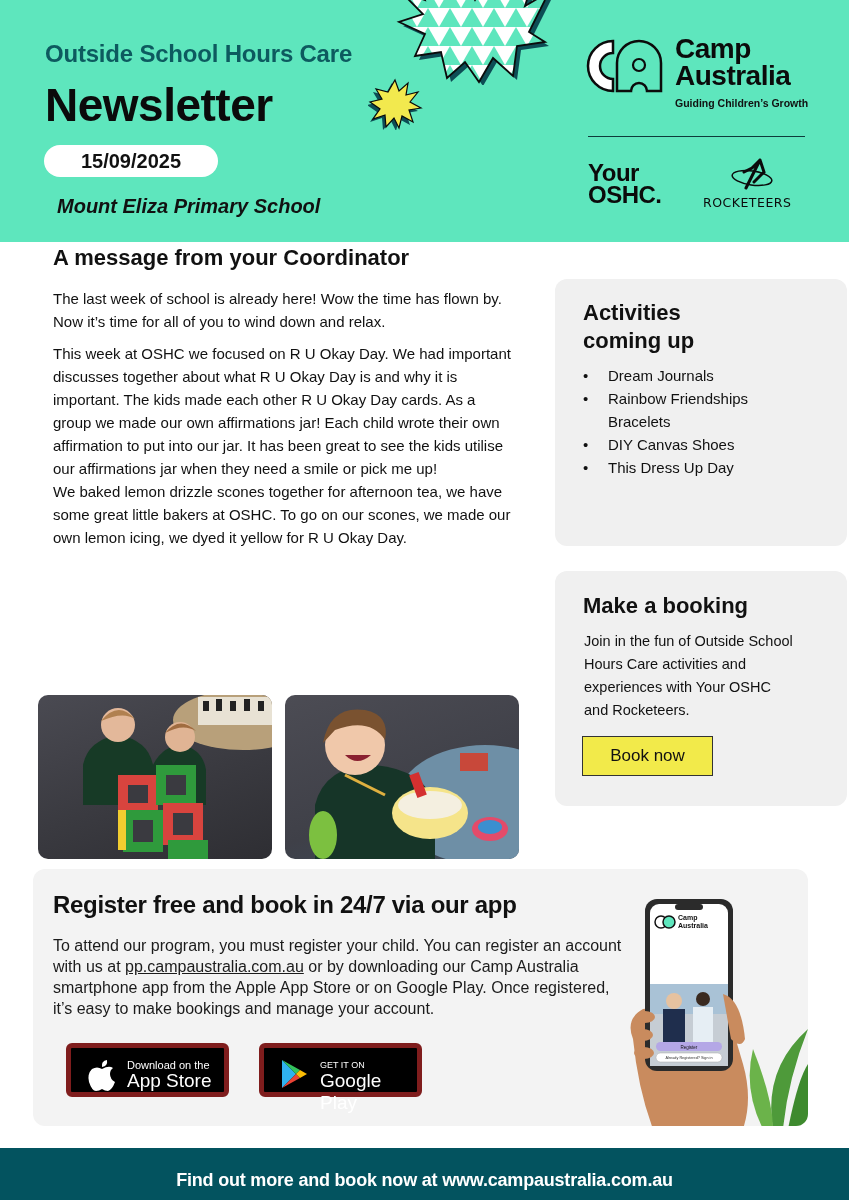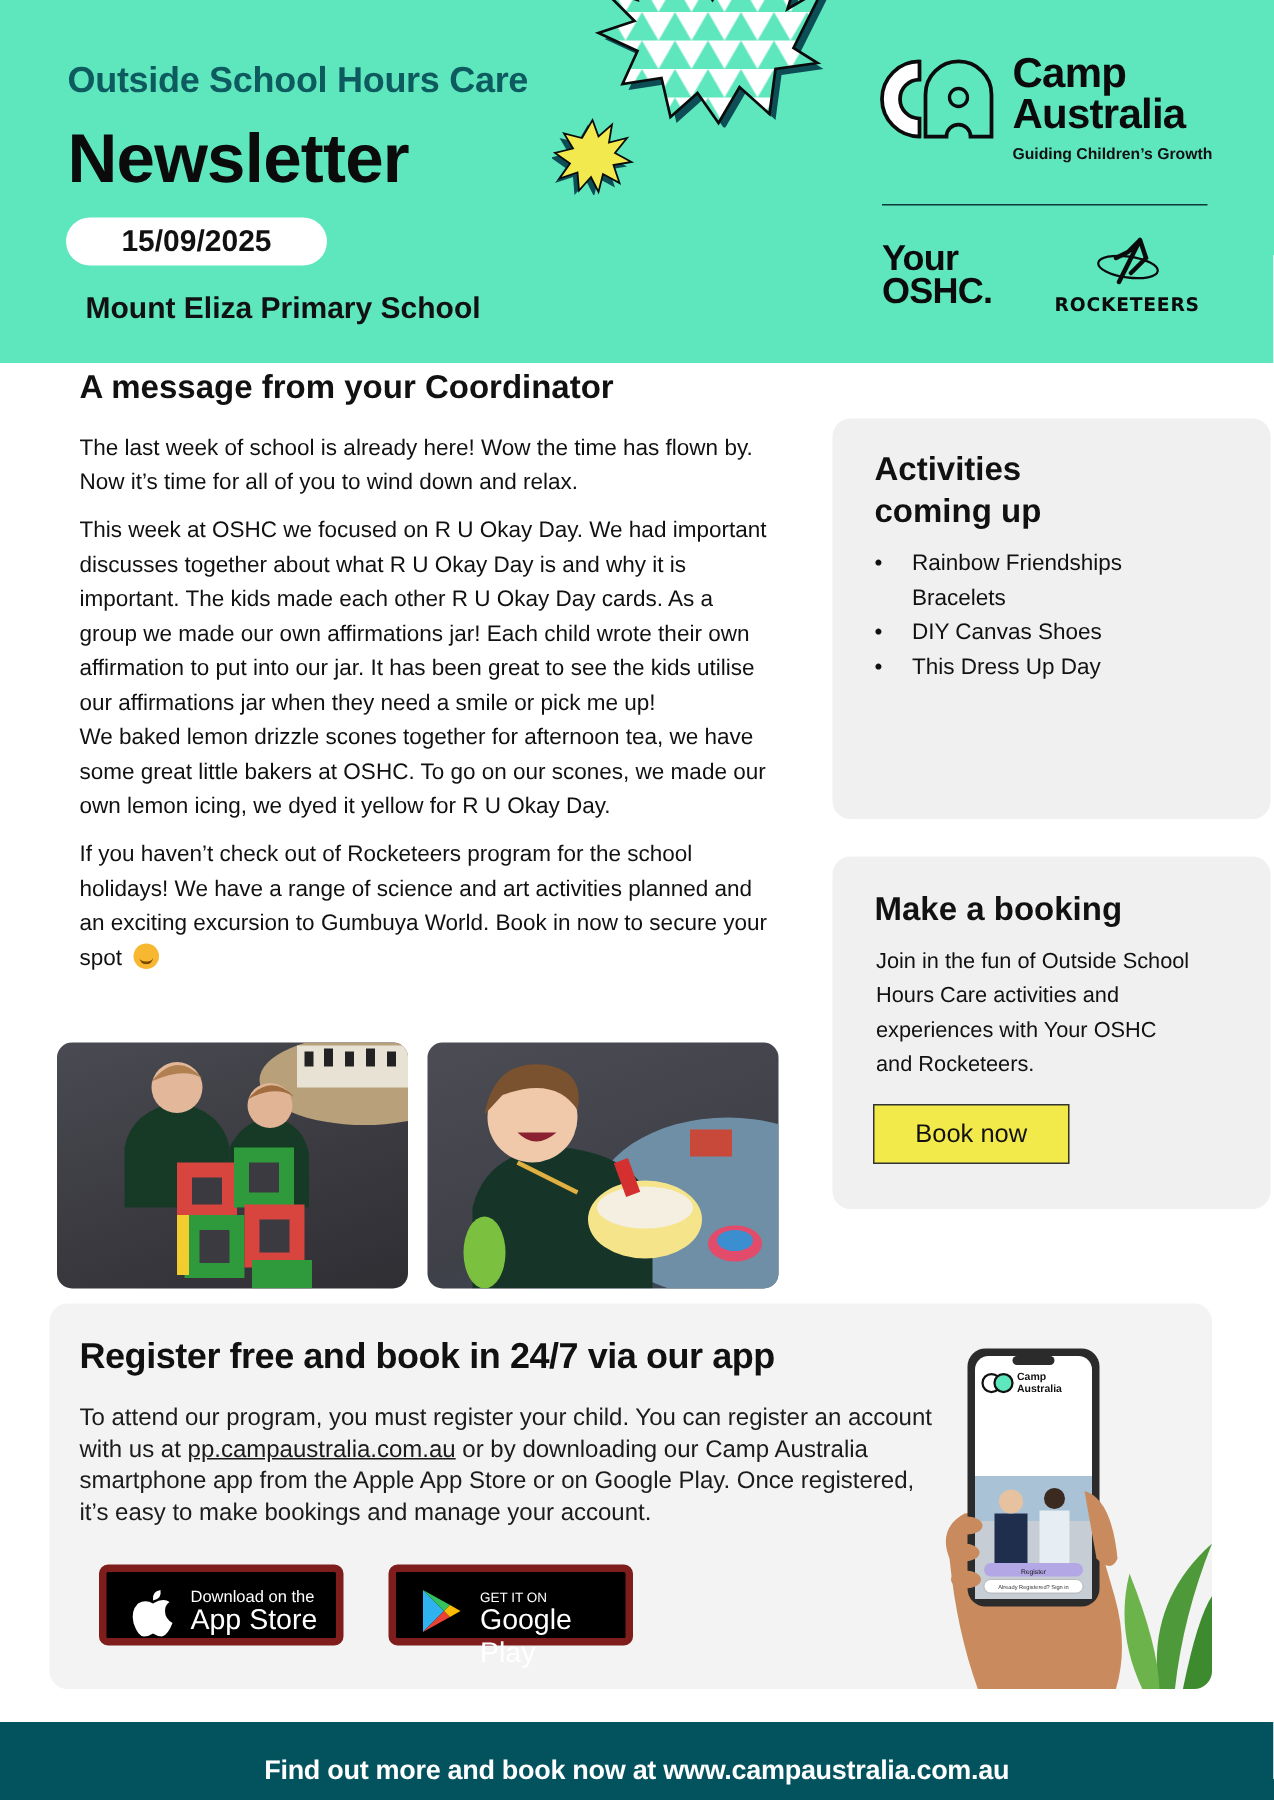--- a/index.html
+++ b/index.html
@@ -4,33 +4,33 @@
 <style>
   * { box-sizing: border-box; margin: 0; padding: 0; }
   html, body { width: 849px; height: 1200px; background: #ffffff; overflow: hidden; }
   body { position: relative; font-family: "Liberation Sans", sans-serif; color: #111; }
 
   
   .header { position: absolute; left: 0; top: 0; width: 849px; height: 242px; background: #5ee6bd; overflow: hidden; padding-left: 48px; }
   .hdr-sub { position: absolute; left: 45px; top: 40px; font-size: 24px; font-weight: bold; color: #0d5a5f; letter-spacing: -0.2px; }
   .hdr-title { position: absolute; left: 45px; top: 78px; font-size: 46px; font-weight: bold; color: #0b0b0b; letter-spacing: -0.5px; }
   .date-pill { position: absolute; left: 44px; top: 145px; width: 174px; height: 32px; background: #fff; border-radius: 16px; display: flex; align-items: center; justify-content: center; font-size: 20px; font-weight: bold; color: #111; }
-  .school { position: absolute; left: 57px; top: 195px; font-size: 20px; font-weight: bold; color: #111; }
+  .school { position: absolute; left: 57px; top: 195px; font-size: 20px; font-weight: bold; color: #111; font-style: italic; }
 
   .burst-big { position: absolute; left: 395px; top: -30px; }
   .burst-small { position: absolute; left: 368px; top: 78px; }
 
   .ca-logo { position: absolute; left: 585px; top: 35px; width: 225px; height: 80px; }
   .ca-mark { position: absolute; left: 0; top: 2px; }
   .ca-name { position: absolute; left: 90px; top: 0; font-size: 28px; font-weight: bold; line-height: 27px; color: #0b0b0b; letter-spacing: -0.5px; }
   .ca-tag { position: absolute; left: 90px; top: 62px; font-size: 10.5px; font-weight: bold; color: #111; }
   .hdr-rule { position: absolute; left: 588px; top: 136px; width: 217px; height: 1px; background: #0d3b3b; }
   .your-oshc { position: absolute; left: 588px; top: 162px; font-size: 24px; font-weight: bold; line-height: 22px; color: #0b0b0b; letter-spacing: -0.5px; }
   .rocket-icon { position: absolute; left: 730px; top: 158px; }
-  .rocketeers { position: absolute; left: 703px; top: 195px; font-size: 12.5px; font-weight: 700; color: #0b0b0b; letter-spacing: 0.5px; font-family: "DejaVu Sans", sans-serif; }
+  .rocketeers { position: absolute; left: 703px; top: 195px; font-size: 12.5px; font-weight: 400; color: #0b0b0b; letter-spacing: 0.5px; font-family: "DejaVu Sans", sans-serif; }
 
   
   .coord-title { position: absolute; left: 53px; top: 245px; font-size: 22px; font-weight: bold; color: #111; }
   .coord-body { position: absolute; left: 53px; top: 287px; width: 460px; font-size: 15px; line-height: 23px; color: #111; }
   .coord-body p { margin-bottom: 9px; }
   .coord-body p.tight { margin-bottom: 0; }
   .emoji { display: inline-block; width: 17px; height: 17px; border-radius: 50%; background: #f7b731; margin-left: 8px; vertical-align: -3px; position: relative; }
   .emoji::after { content: ""; position: absolute; left: 4px; top: 8px; width: 9px; height: 4px; border-bottom: 2px solid #7a4a00; border-radius: 0 0 6px 6px; }
 
   .photo { position: absolute; top: 695px; height: 164px; border-radius: 10px; overflow: hidden; }
@@ -118,21 +118,20 @@
     <path d="M30,2 L20,22 L16,30 M30,2 L34,14 L24,24 M30,2 L22,10 L14,14" fill="none" stroke="#0b0b0b" stroke-width="3" stroke-linecap="round"></path>
   </svg>
   <div class="rocketeers">ROCKETEERS</div>
 </div>
 
 <div class="coord-title">A message from your Coordinator</div>
 <div class="coord-body">
   <p>The last week of school is already here! Wow the time has flown by. Now it’s time for all of you to wind down and relax.</p>
   <p class="tight">This week at OSHC we focused on R U Okay Day. We had important discusses together about what R U Okay Day is and why it is important. The kids made each other R U Okay Day cards. As a group we made our own affirmations jar! Each child wrote their own affirmation to put into our jar. It has been great to see the kids utilise our affirmations jar when they need a smile or pick me up!</p>
   <p>We baked lemon drizzle scones together for afternoon tea, we have some great little bakers at OSHC. To go on our scones, we made our own lemon icing, we dyed it yellow for R U Okay Day.</p>
-  <p><span>If you haven’t check out of Rocketeers program for the school holidays! We have a range of science and art activities planned and an exciting excursion to Gumbuya World. Book in now to secure your spot</span><span class="emoji"></span></p>
 </div>
 
 <div class="photo photo1">
   <svg width="234" height="164" viewBox="0 0 234 164">
     <ellipse cx="205" cy="25" rx="70" ry="30" fill="#b8a07a"></ellipse>
     <rect x="160" y="2" width="74" height="28" fill="#e8e2d4"></rect>
     <g fill="#222">
         <rect x="165" y="6" width="6" height="10"></rect>
         <rect x="178" y="4" width="6" height="12"></rect>
         <rect x="192" y="6" width="6" height="10"></rect>
@@ -173,20 +172,21 @@
     <ellipse cx="205" cy="134" rx="18" ry="12" fill="#e34b6a"></ellipse>
     <ellipse cx="205" cy="132" rx="12" ry="7" fill="#3b8fd0"></ellipse>
     <rect x="128" y="78" width="10" height="24" fill="#d43030" transform="rotate(-20 133 90)"></rect>
     <ellipse cx="38" cy="140" rx="14" ry="24" fill="#7cc040"></ellipse>
   </svg>
 </div>
 
 <div class="card card-activities">
   <h2>Activities coming up</h2>
   <ul class="act-list">
+    <li>Dream Journals</li>
     <li>Rainbow Friendships Bracelets</li>
     <li>DIY Canvas Shoes</li>
     <li>This Dress Up Day</li>
   </ul>
 </div>
 
 <div class="card card-booking">
   <h2>Make a booking</h2>
   <div class="book-text">Join in the fun of Outside School Hours Care activities and experiences with Your OSHC and Rocketeers.</div>
   <button class="book-btn">Book now</button>

